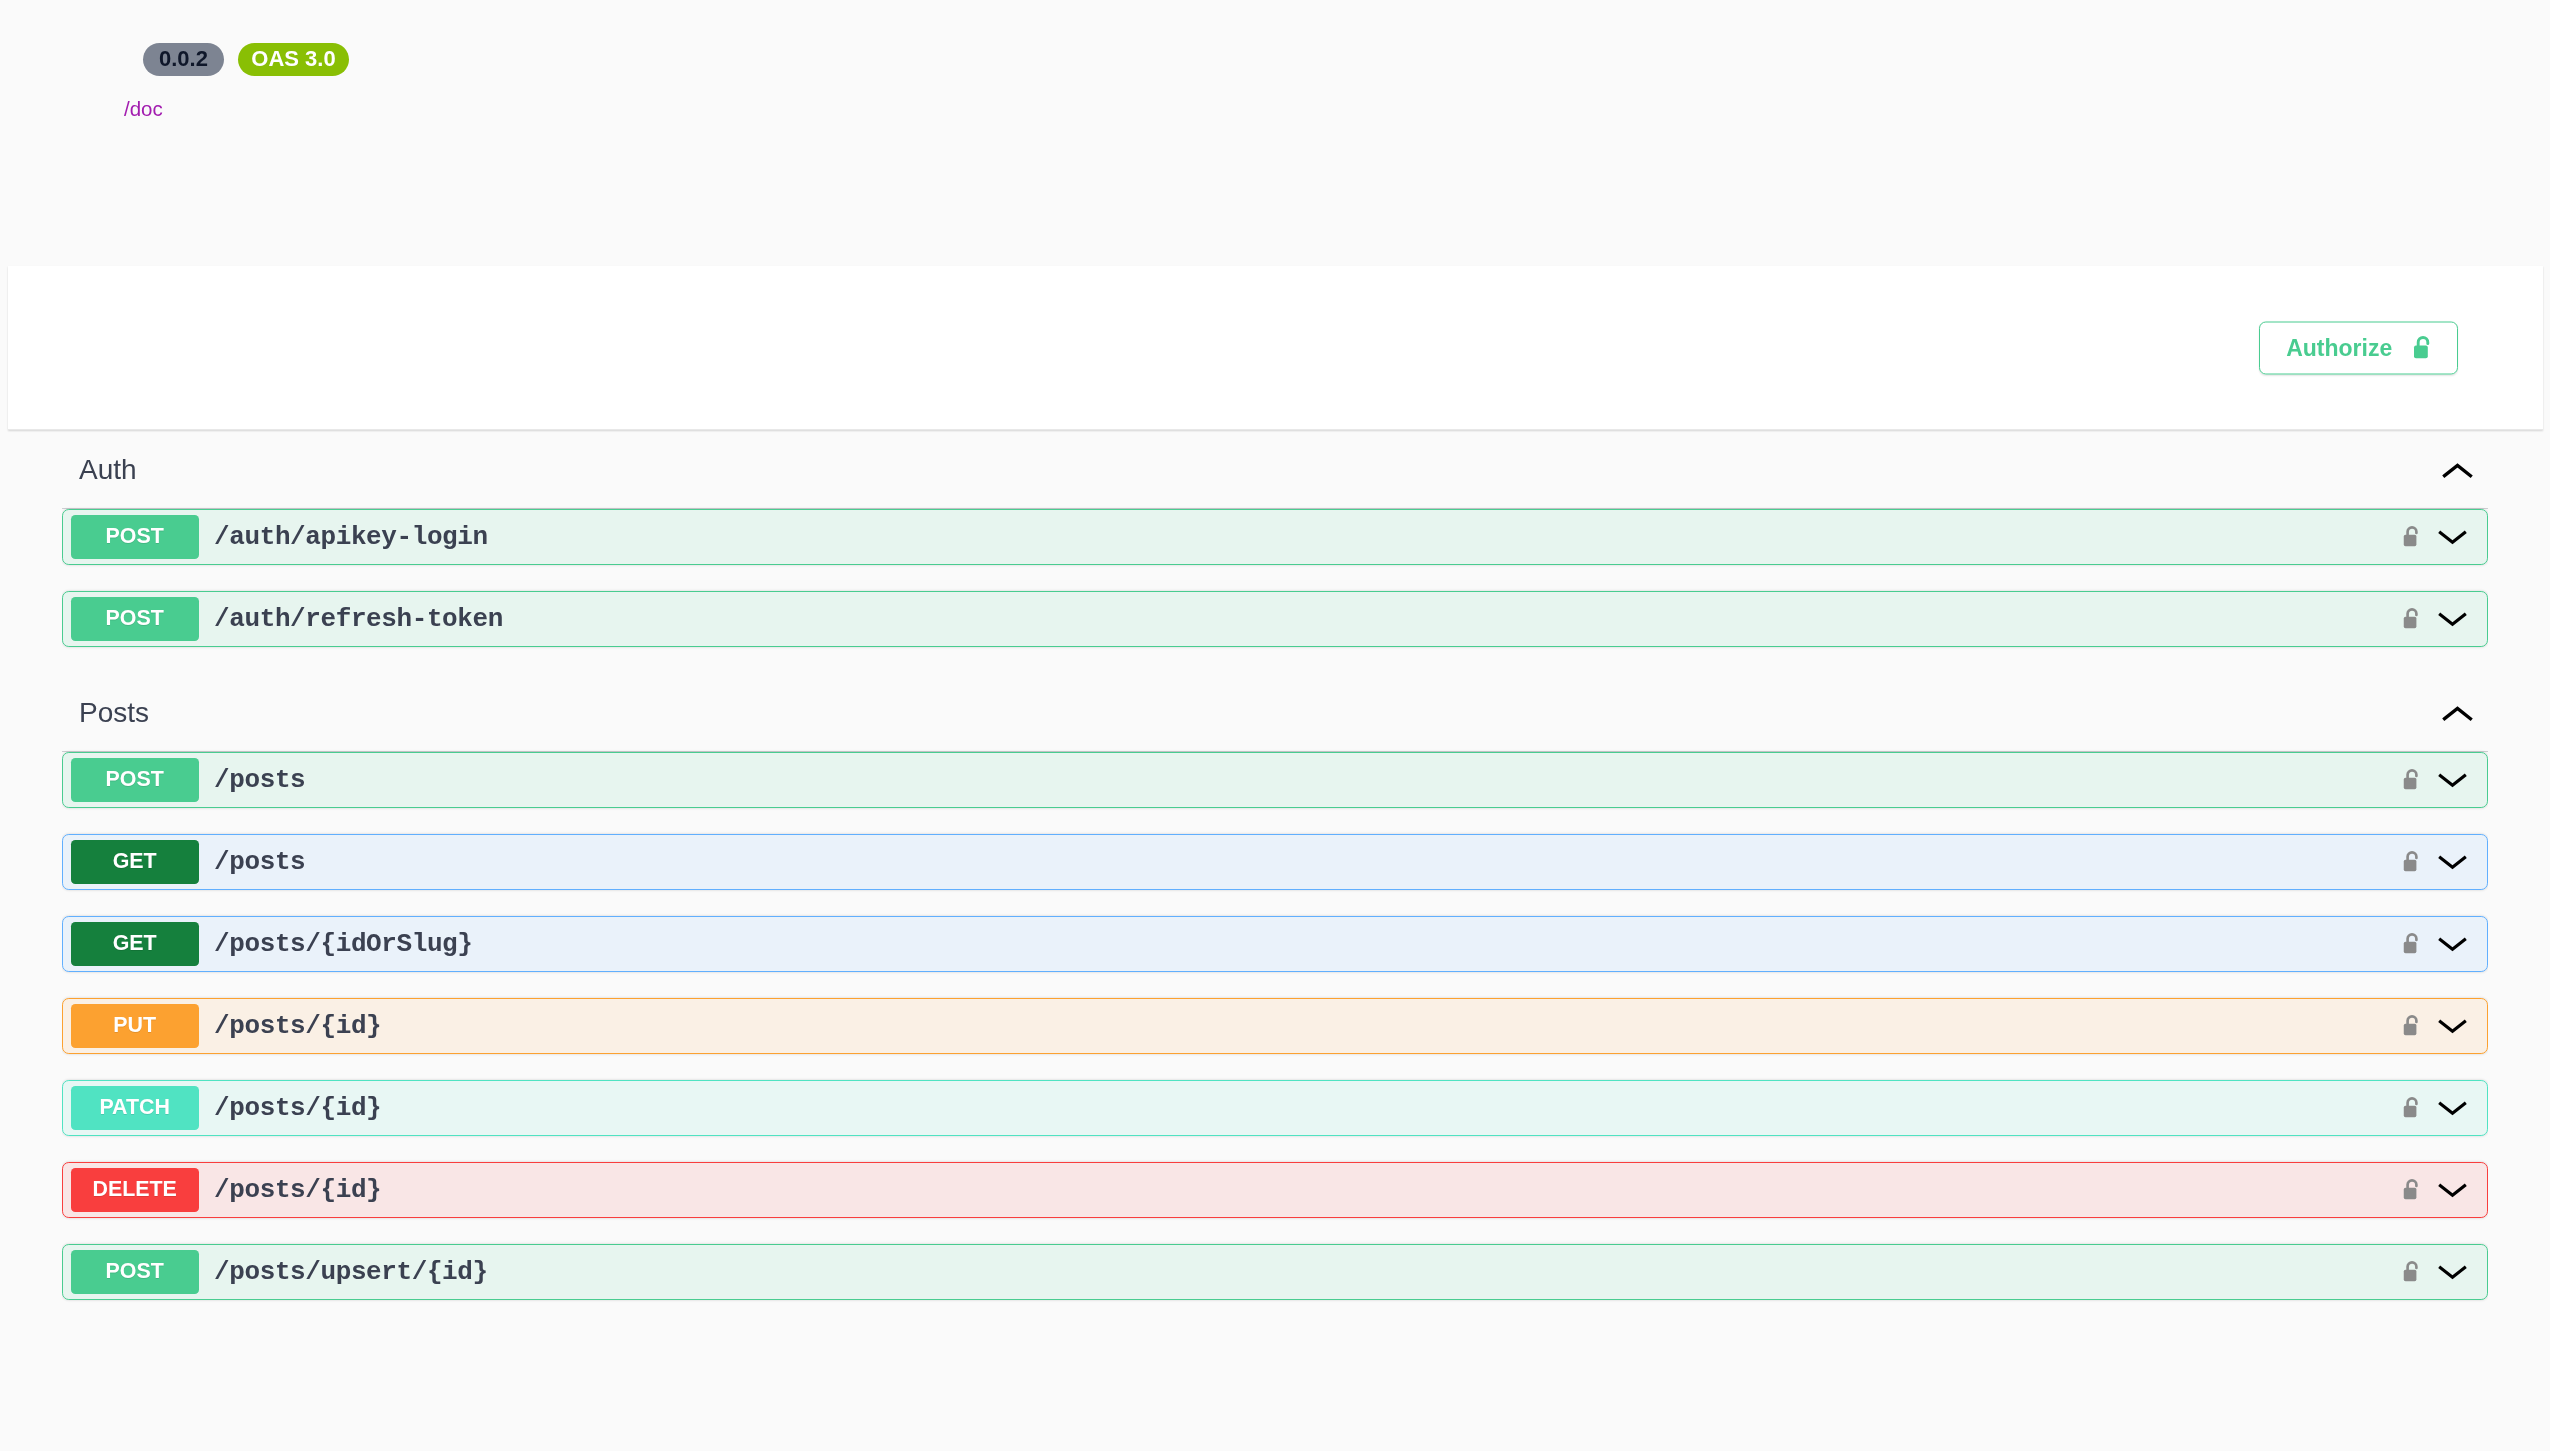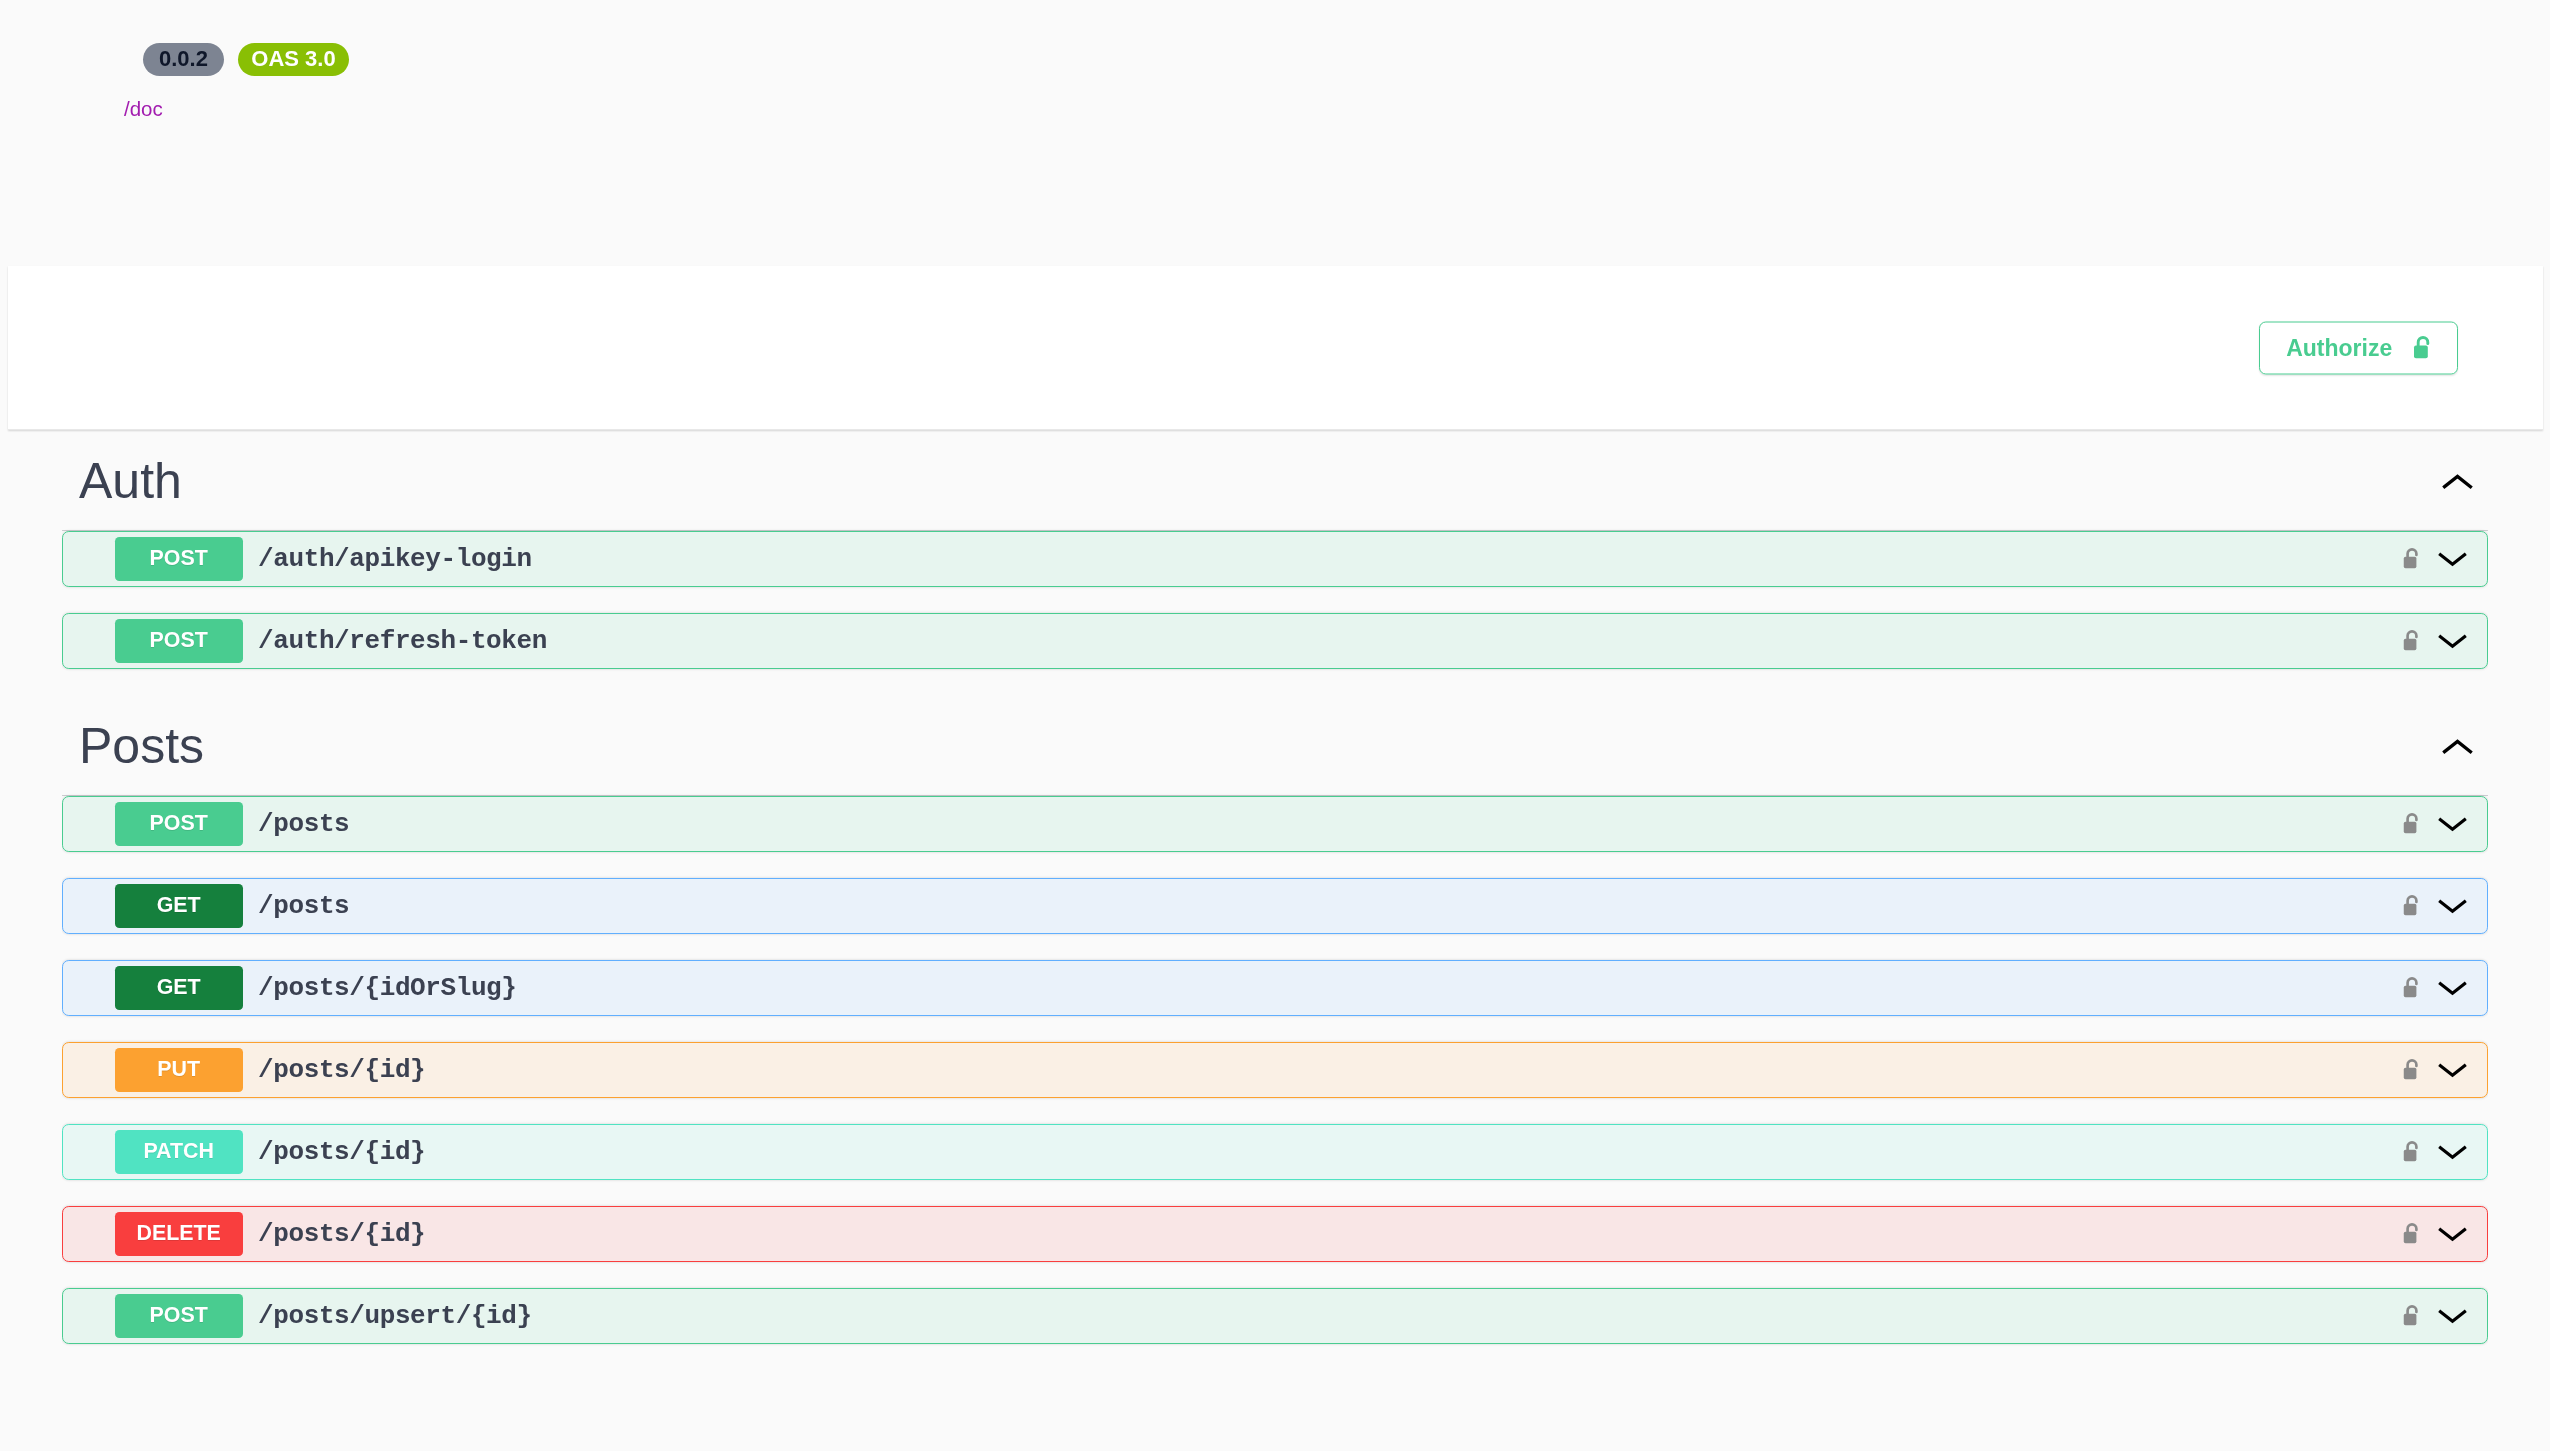--- a/index.html
+++ b/index.html
@@ -140,21 +140,21 @@
     display: flex;
     align-items: center;
     justify-content: space-between;
     padding: 26px 0 24px 17px;
     border-bottom: 1.7px solid rgba(59,65,81,0.24);
     cursor: pointer;
     margin: 0 0 0 0;
     width: 2426px;
   }
   .opblock-tag-name {
-    font-size: 50px;
+    font-size: 28px;
     font-weight: 400;
     color: #3b4151;
     font-family: "Liberation Sans", sans-serif;
     line-height: 1;
   }
   .tag-arrow {
     margin-right: 15.4px;
     display: flex;
     align-items: center;
   }
@@ -162,21 +162,20 @@
   .opblock {
     display: flex;
     align-items: center;
     border-radius: 6.8px;
     margin: 0 0 26px 0;
     box-shadow: 0 0 2.6px rgba(0,0,0,0.19);
     border: 1.7px solid;
     height: 56px;
     width: 2426px;
     cursor: pointer;
-    padding-left: 44px;
   }
   .opblock:first-of-type { margin-top: 14.5px; }
 
   .opblock-summary {
     display: flex;
     align-items: center;
     width: 100%;
     padding: 0 7.7px 0 7.7px;
     height: 100%;
   }

